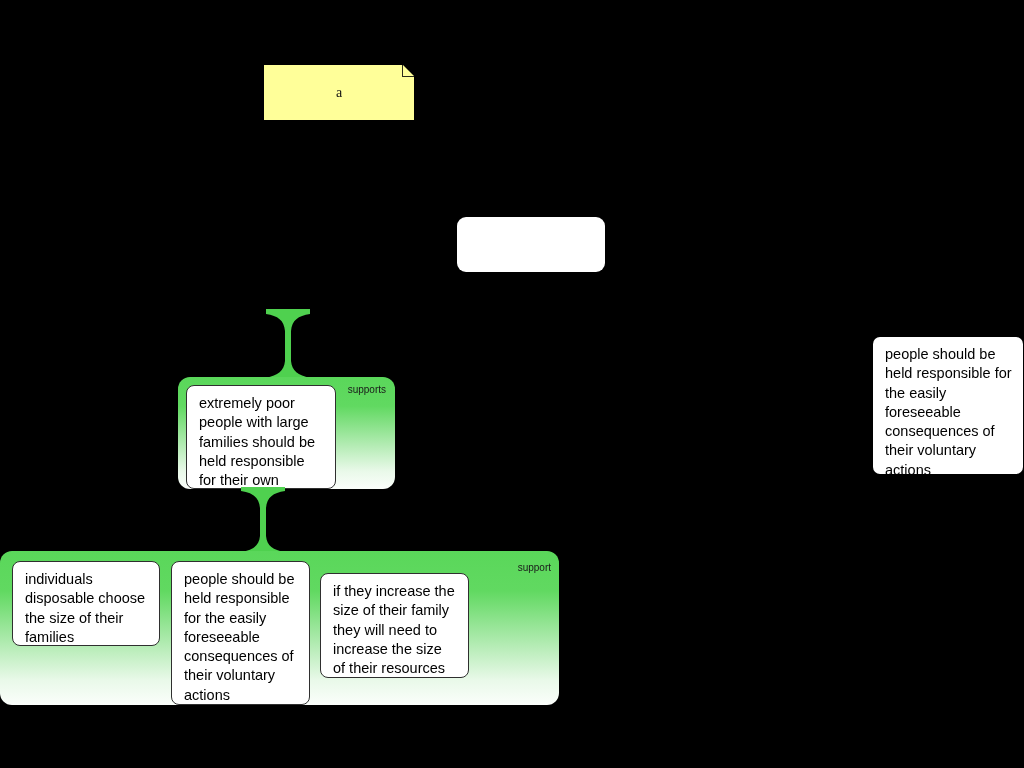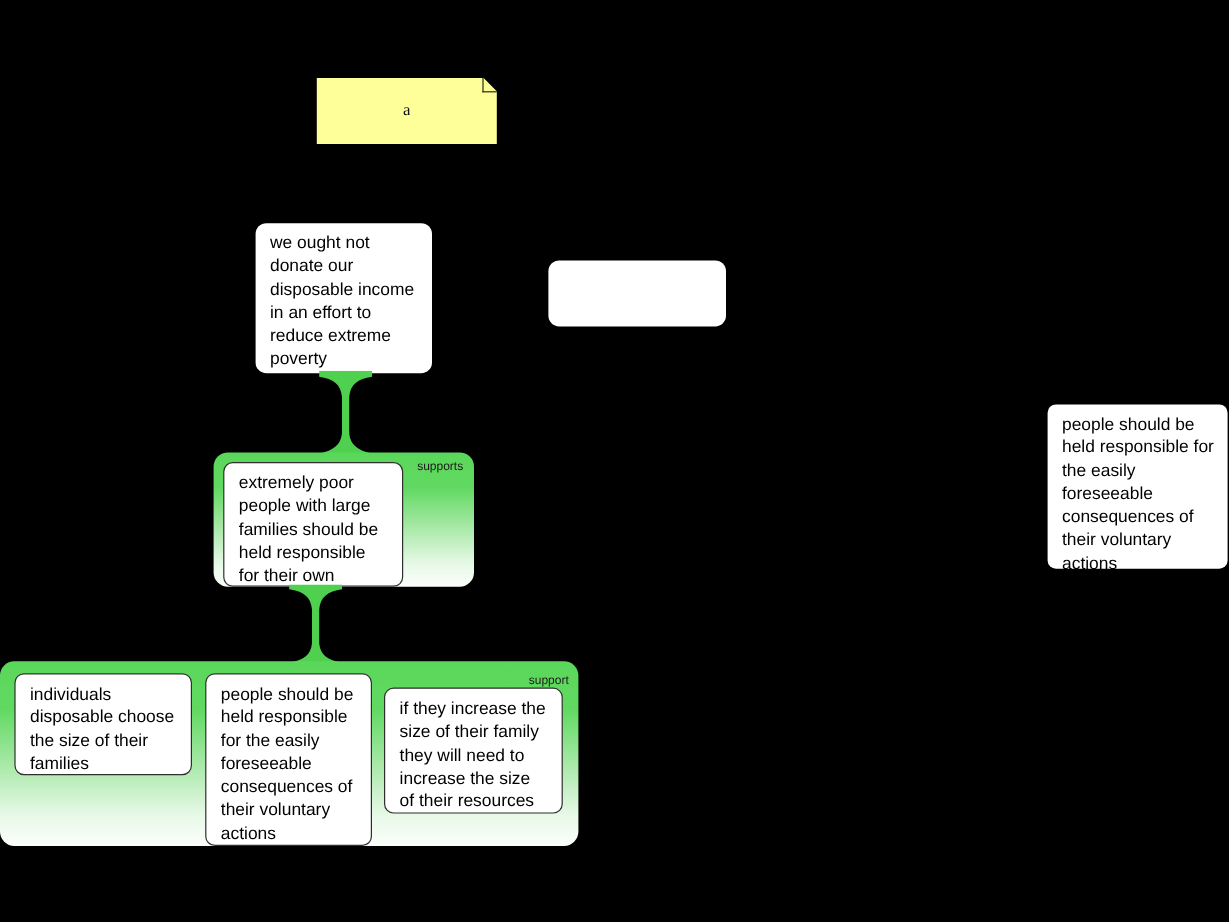--- a/index.html
+++ b/index.html
@@ -113,23 +113,20 @@
 
 <div id="canvas">
 
   <div class="sticky" style="left:264px; top:65px; width:150px; height:55px;">
     <span class="sticky-text">a</span>
     <div class="sticky-fold">
       <div class="sticky-fold-cut"></div>
     </div>
   </div>
 
-  <div class="card" style="left:213px; top:186px; width:147px; height:125px;">
-    <span class="card-text">we ought not donate our disposable income in an effort to reduce extreme poverty</span>
-  </div>
 
   <div class="card empty" style="left:457px; top:217px; width:148px; height:55px;">
     <span class="card-text"></span>
   </div>
 
   <div class="connector" style="left:258px; top:309px; width:60px; height:70px;">
     <svg width="60" height="70" viewBox="0 0 60 70">
       <path d="M8,0 L52,0 L52,5 C40,7 34,11 33,22 L33,52 C34,62 40,66 52,69 L52,70 L8,70 L8,69 C20,66 26,62 27,52 L27,22 C26,11 20,7 8,5 Z" fill="#4fd14f"></path>
     </svg>
   </div>
@@ -141,21 +138,21 @@
       <span class="card-text">extremely poor people with large families should be held responsible for their own poverty</span>
     </div>
   </div>
 
   <div class="connector" style="left:233px; top:487px; width:60px; height:66px;">
     <svg width="60" height="66" viewBox="0 0 60 66">
       <path d="M8,0 L52,0 L52,4 C40,6 34,10 33,21 L33,49 C34,59 40,63 52,65 L52,66 L8,66 L8,65 C20,63 26,59 27,49 L27,21 C26,10 20,6 8,4 Z" fill="#4fd14f"></path>
     </svg>
   </div>
 
-  <div class="group" style="left:0px; top:551px; width:482px; height:154px;">
+  <div class="group" style="left:0px; top:551px; width:559px; height:154px;">
     <span class="group-label" style="right:8px; top:11px;">support</span>
 
     <div class="card bordered" style="position:absolute; left:12px; top:10px; width:148px; height:85px;">
       <span class="card-text">individuals disposable choose the size of their families</span>
     </div>
 
     <div class="card bordered" style="position:absolute; left:171px; top:10px; width:139px; height:144px;">
       <span class="card-text">people should be held responsible for the easily foreseeable consequences of their voluntary actions</span>
     </div>
 

